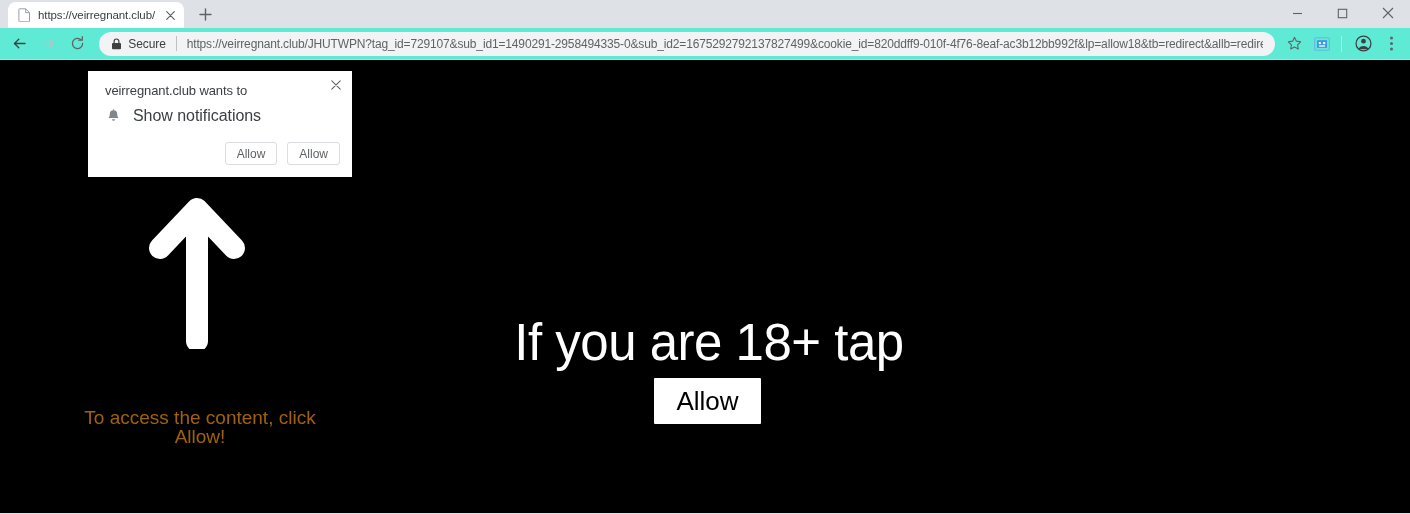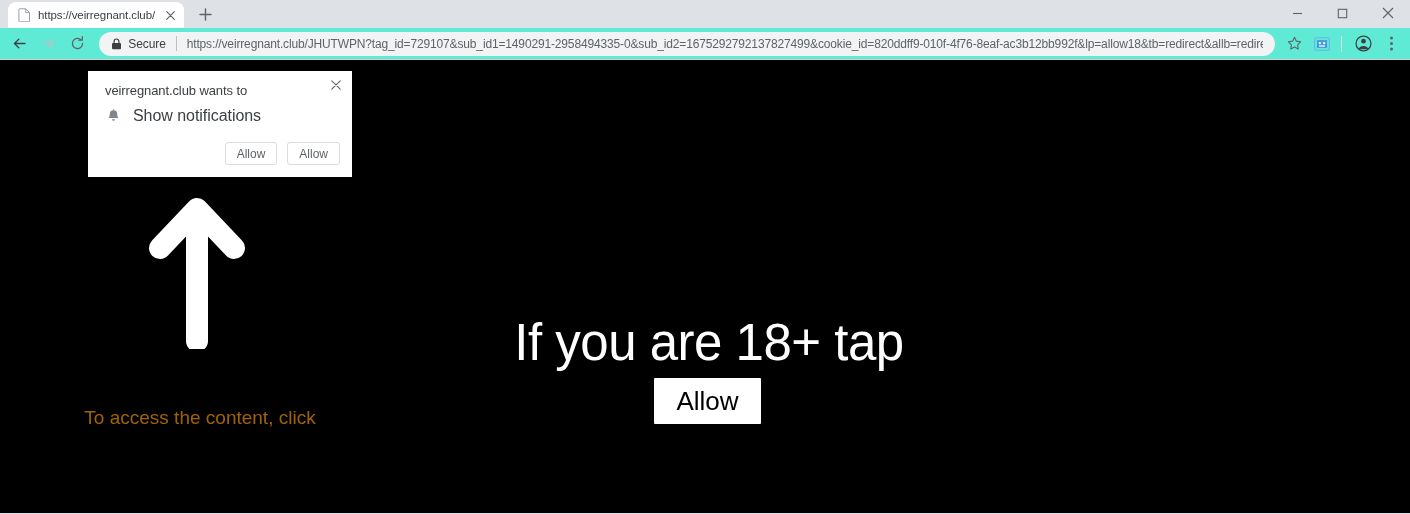--- a/index.html
+++ b/index.html
@@ -436,20 +436,21 @@
 
     <div class="arrow-wrap">
       <svg width="98" height="152" viewBox="0 0 98 152" aria-hidden="true">
         <path d="M49 144 V14" stroke="#ffffff" stroke-width="22" stroke-linecap="round" fill="none"></path>
         <path d="M12 51 L49 12 L86 51" stroke="#ffffff" stroke-width="22" stroke-linecap="round" stroke-linejoin="round" fill="none"></path>
       </svg>
     </div>
 
     <div class="hint-text">
       <div>To access the content, click</div>
+      <div>Allow!</div>
     </div>
 
     <div class="headline">If you are 18+ tap</div>
 
     <button class="allow-cta">Allow</button>
   </div>
 
   <div class="perm-bubble">
 
     <div class="perm-close">

